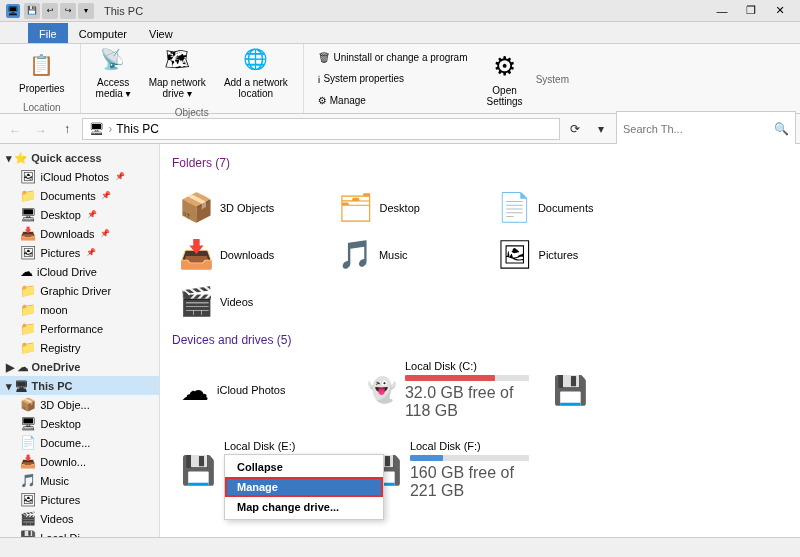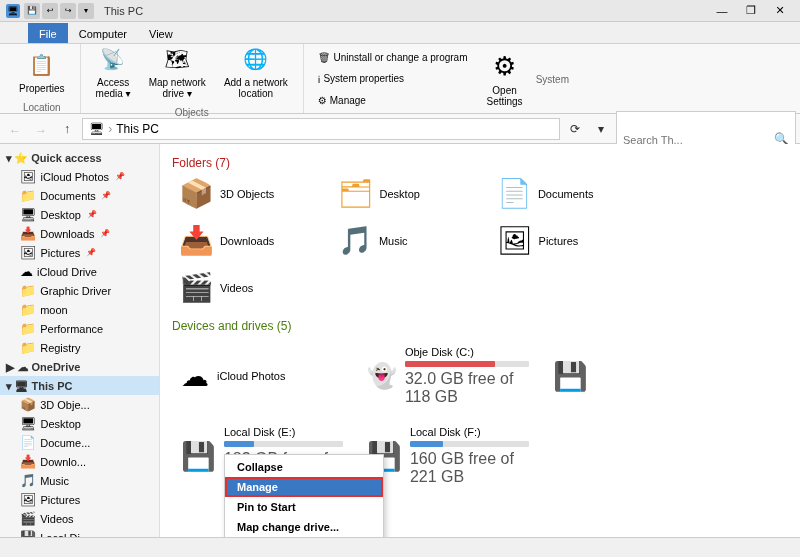--- a/index.html
+++ b/index.html
@@ -135,21 +135,21 @@
       font-size: 12px;
       cursor: text;
     }
     .address-path-arrow { color: #999; margin: 0 4px; }
     .search-box {
       width: 180px;
       height: 36px;
       border: 1px solid #ccc;
       background: white;
       display: flex;
-      align-items: flex-end;
+      align-items: center;
       padding: 0 6px;
     }
     .search-box input {
       border: none;
       outline: none;
       font-size: 11px;
       color: #999;
       width: 100%;
       background: transparent;
     }
@@ -197,22 +197,22 @@
     
     .content-area {
       flex: 1;
       background: white;
       overflow-y: auto;
       padding: 8px 12px;
       position: relative;
     }
     .section-header {
       font-size: 12px;
-      color: #b91c1c;
-      margin-bottom: 2px;
+      color: #701a75;
+      margin-bottom: 16px;
       margin-top: 4px;
     }
     .folders-grid {
       display: flex;
       flex-wrap: wrap;
       gap: 4px;
       margin-bottom: 10px;
     }
     .folder-item {
       display: flex;
@@ -294,21 +294,21 @@
       display: flex;
       align-items: center;
       padding: 0 8px;
       font-size: 11px;
       color: #555;
     }
 
     
     .devices-section-header {
       font-size: 12px;
-      color: #4d7c0f;
+      color: #4c1d95;
       margin-bottom: 6px;
       margin-top: 4px;
     }
   </style>
 </head>
 <body>
 
 <div class="title-bar">
   <div class="title-bar-left">
     <div class="title-bar-icon"></div>
@@ -561,21 +561,21 @@
       <div class="drive-item">
         <span class="drive-icon">☁</span>
         <div class="drive-info">
           <div class="drive-name">iCloud Photos</div>
         </div>
       </div>
 
       <div class="drive-item">
         <span class="drive-icon" style="font-size:24px;">👻</span>
         <div class="drive-info">
-          <div class="drive-name">Obje Disk (C:)</div>
+          <div class="drive-name">Local Disk (C:)</div>
           <div class="drive-bar-container">
             <div class="drive-bar-fill red" style="width:73%;"></div>
           </div>
           <div class="drive-free">32.0 GB free of 118 GB</div>
         </div>
       </div>
 
       <div class="drive-item">
         <span class="drive-icon">💾</span>
       </div>
@@ -599,21 +599,20 @@
             <div class="drive-bar-fill" style="width:28%;"></div>
           </div>
           <div class="drive-free">160 GB free of 221 GB</div>
         </div>
       </div>
     </div>
 
     <div class="context-menu">
       <div class="ctx-item">Collapse</div>
       <div class="ctx-item highlighted">Manage</div>
-      <div class="ctx-item">Pin to Start</div>
       <div class="ctx-item">Map change drive...</div>
 
     </div>
 
   </div>
 </div>
 
 <div class="status-bar">
   <span></span>
 </div>

